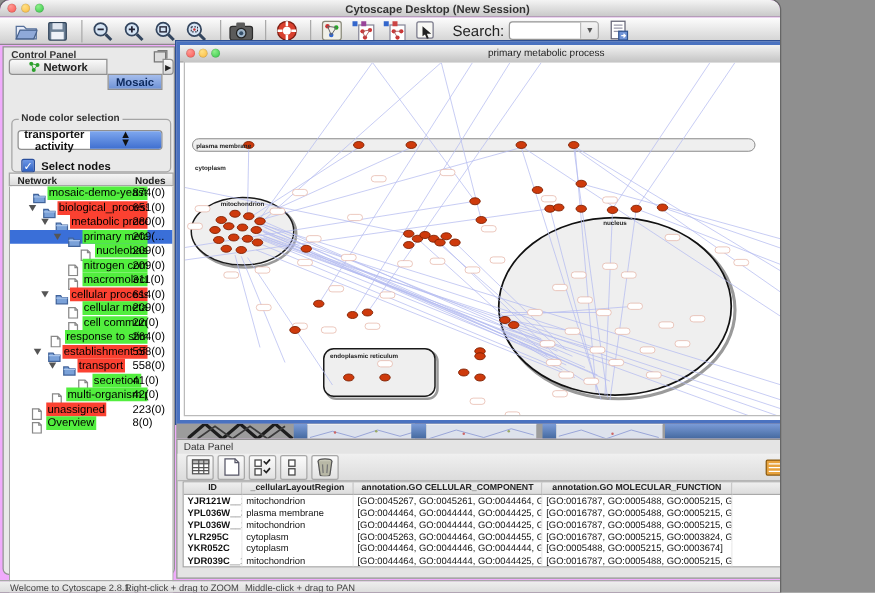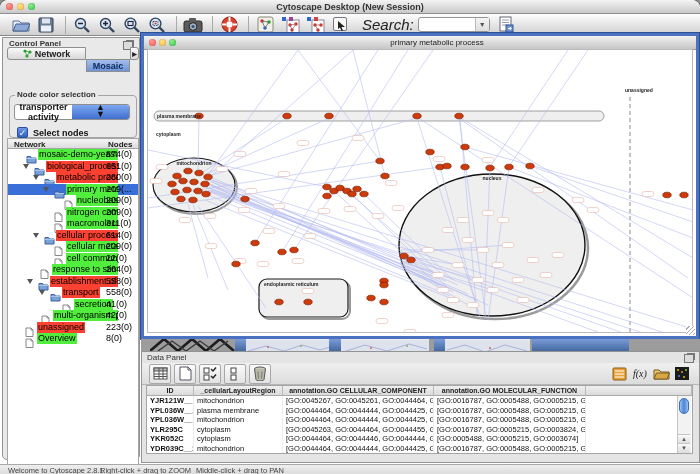--- a/index.html
+++ b/index.html
@@ -1,25 +1,25 @@
 <!DOCTYPE html>
 <html><head>
 <meta charset="utf-8">
 <style>
   html,body{margin:0;padding:0;background:#8f8f8f;font-family:"Liberation Sans",sans-serif;}
-  #win{position:relative;width:700px;height:474px;background:#ffffff;border-radius:8px 8px 0 0;overflow:hidden;box-shadow:0 0 0 1px #666;}
+  #win{position:relative;width:624px;height:474px;background:#f0abfc;border-radius:8px 8px 0 0;overflow:hidden;box-shadow:0 0 0 1px #666;}
   .abs{position:absolute;}
   
   #titlebar{left:0;top:0;width:700px;height:13px;background:linear-gradient(#f4f4f4,#c9c9c9);border-bottom:1px solid #8e8e8e;border-radius:8px 8px 0 0;}
   .light{width:7px;height:7px;border-radius:50%;top:3px;box-shadow:inset 0 0 1px rgba(0,0,0,.4);}
   #wtitle{width:100%;text-align:center;top:2px;font-size:9px;font-weight:bold;color:#333;}
   #toolbar{left:0;top:14px;width:700px;height:22px;background:linear-gradient(#fdfdfd,#cfcfcf);border-bottom:1px solid #8a8a8a;display:flex;align-items:center;padding-left:10px;box-sizing:border-box;}
   .tbbtn{width:22px;height:20px;display:flex;align-items:center;justify-content:center;margin-right:3px;}
   .tbsep{width:1px;height:18px;background:#aaa;margin:0 5px;}
-  #searchlbl{font-size:15px;color:#222;margin:0 4px 0 8px;font-style:italic;}
+  #searchlbl{font-size:12px;color:#222;margin:0 4px 0 8px;}
   #searchwrap{display:flex;align-items:center;border:1px solid #949494;border-radius:3px;background:#fff;height:13px;}
   #searchinput{border:none;outline:none;width:52px;height:11px;font-size:9px;padding:0 2px;background:transparent;}
   #searchdrop{width:13px;height:13px;border-left:1px solid #bbb;font-size:7px;color:#555;display:flex;align-items:center;justify-content:center;background:linear-gradient(#f5f5f5,#ddd);}
   
   #cpanel{left:2px;top:37px;width:138px;height:423px;background:#e9e9e9;border:1px solid #939393;border-radius:0 0 5px 5px;box-sizing:border-box;}
   #cptitle{left:6px;top:1px;font-size:8px;font-weight:bold;color:#333;}
   .floatico{width:8px;height:7px;border:1px solid #777;background:#ddd;box-shadow:2px -2px 0 -1px #777;}
   .tab{height:13px;font-size:9px;font-weight:bold;color:#222;border:1px solid #8f8f8f;background:linear-gradient(#fafafa,#d8d8d8);display:flex;align-items:center;justify-content:center;box-sizing:border-box;}
   .tabsel{background:linear-gradient(#a5bdec,#6f93d6);color:#0d2a5e;margin-top:12px;}
   #grpbox{left:6px;top:57px;width:126px;height:41px;border:1px solid #a5a5a5;border-radius:4px;}

